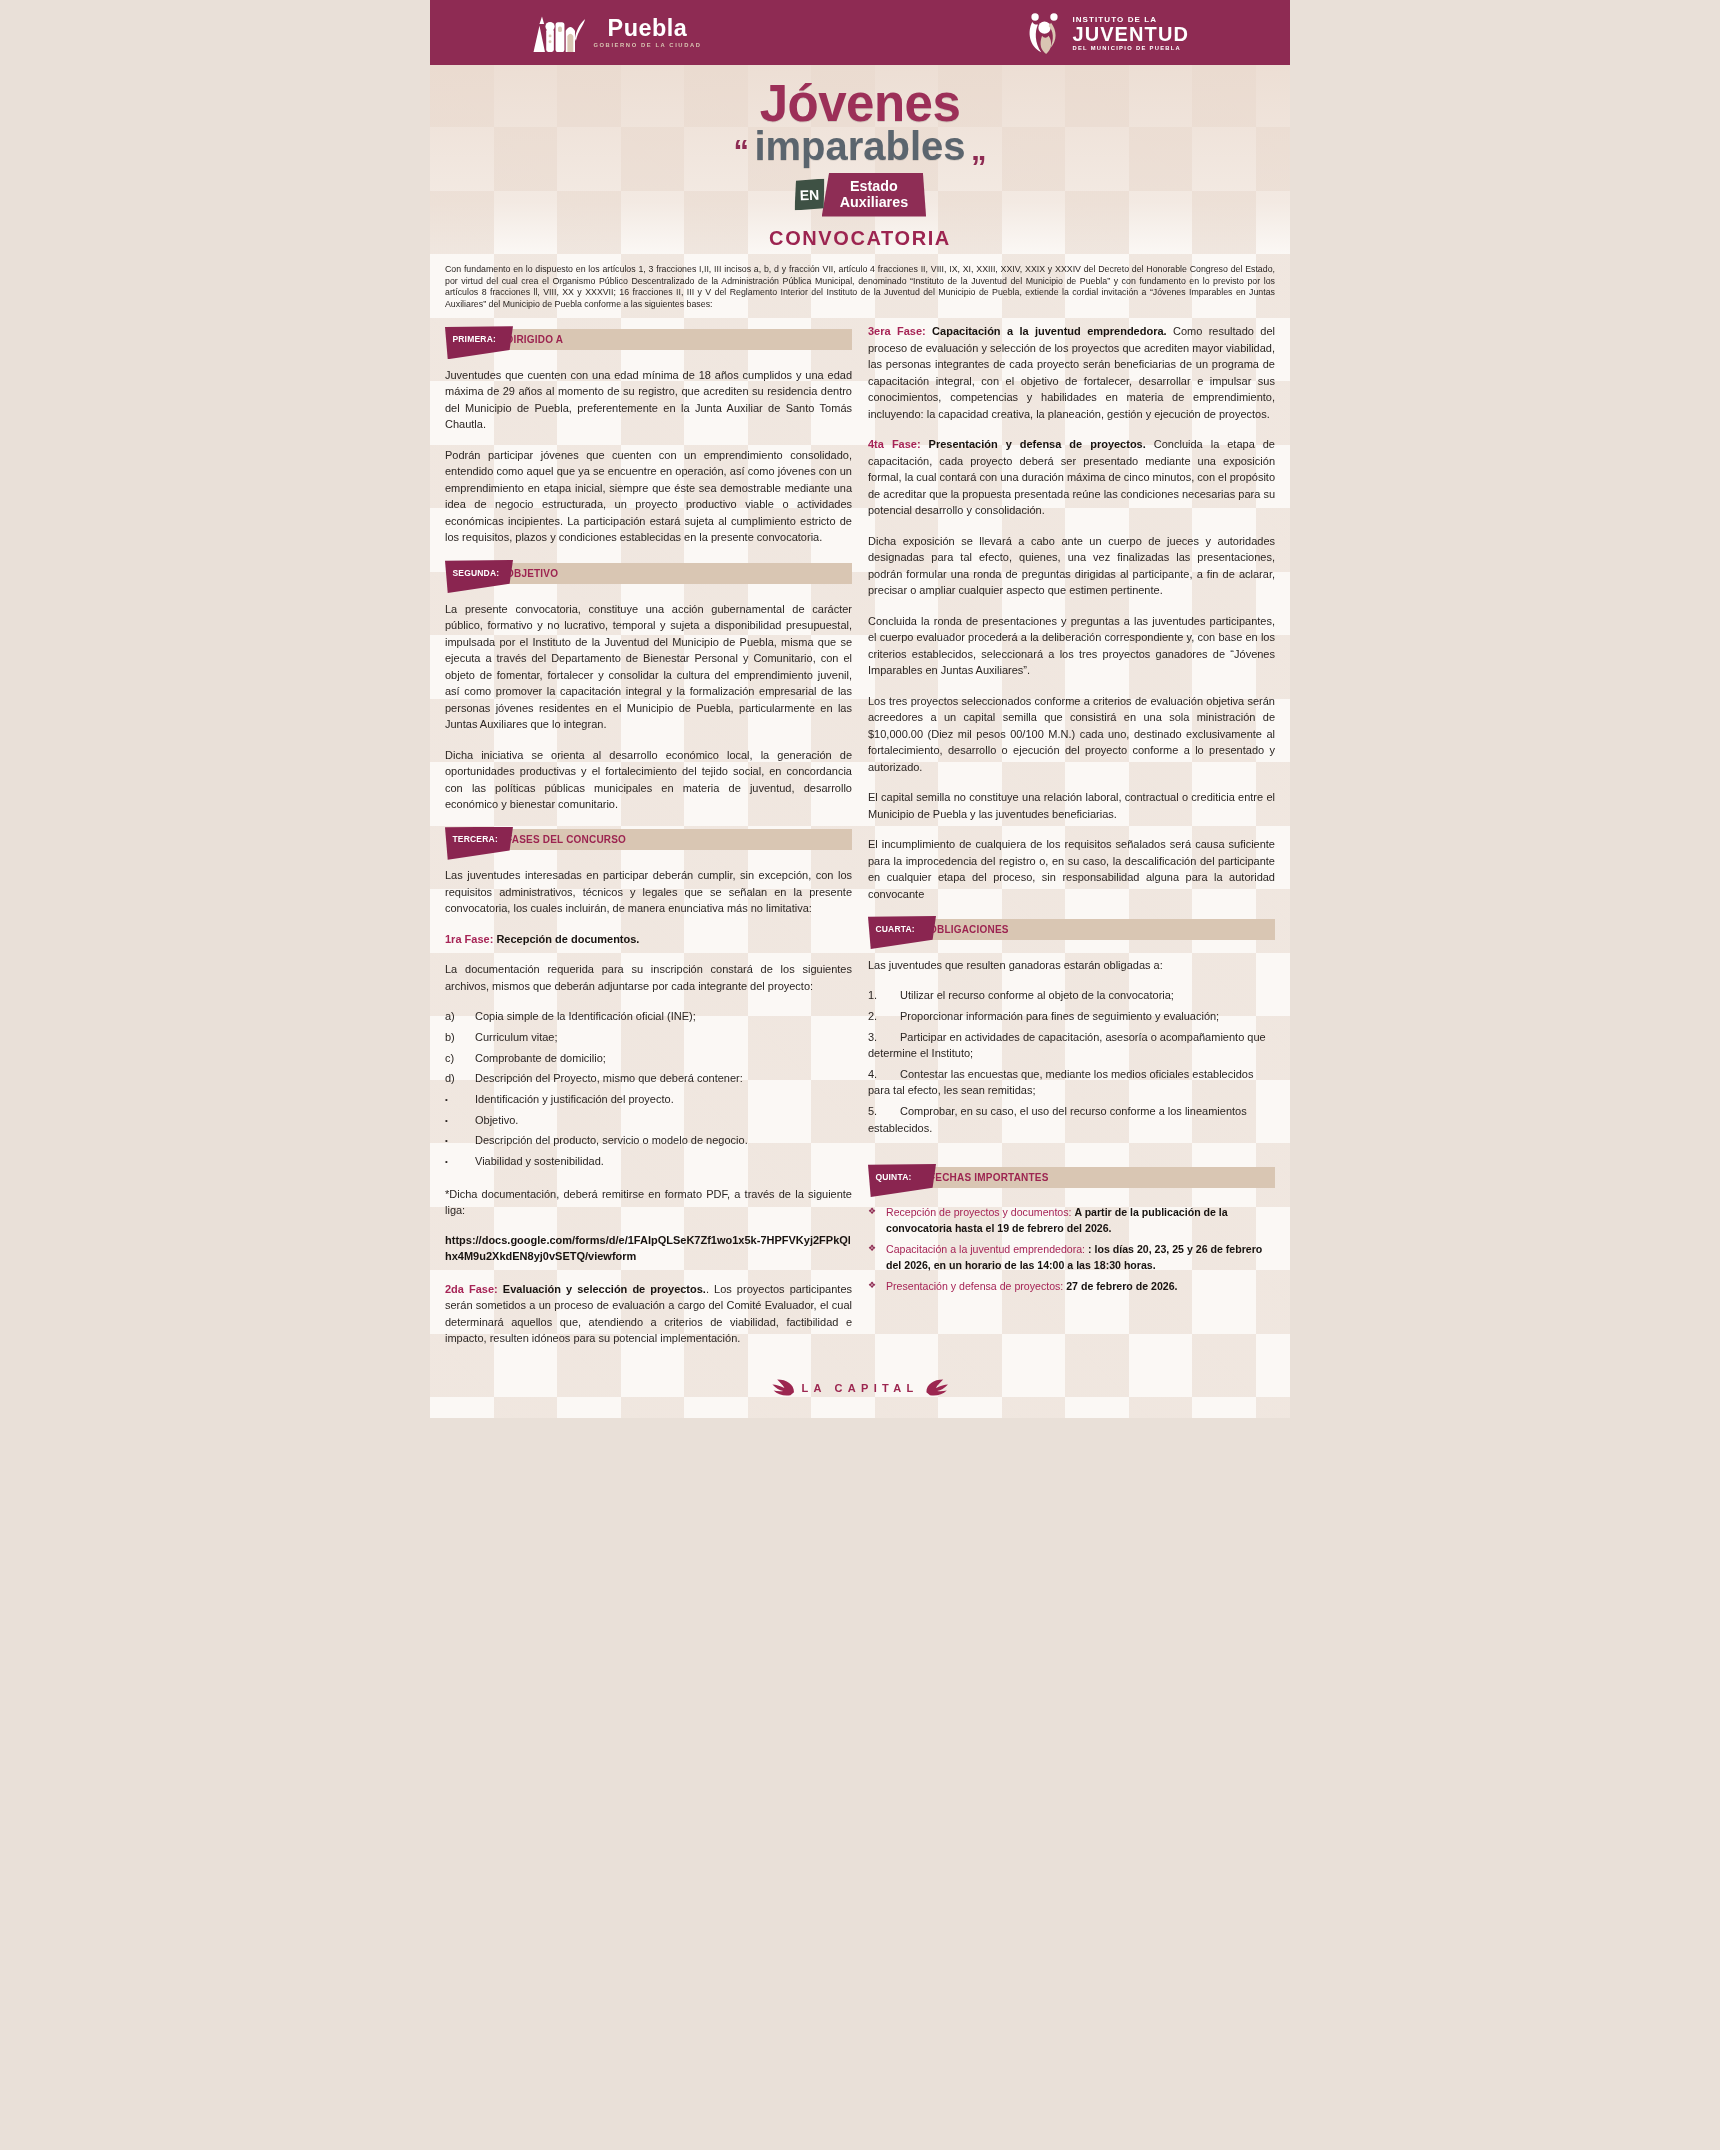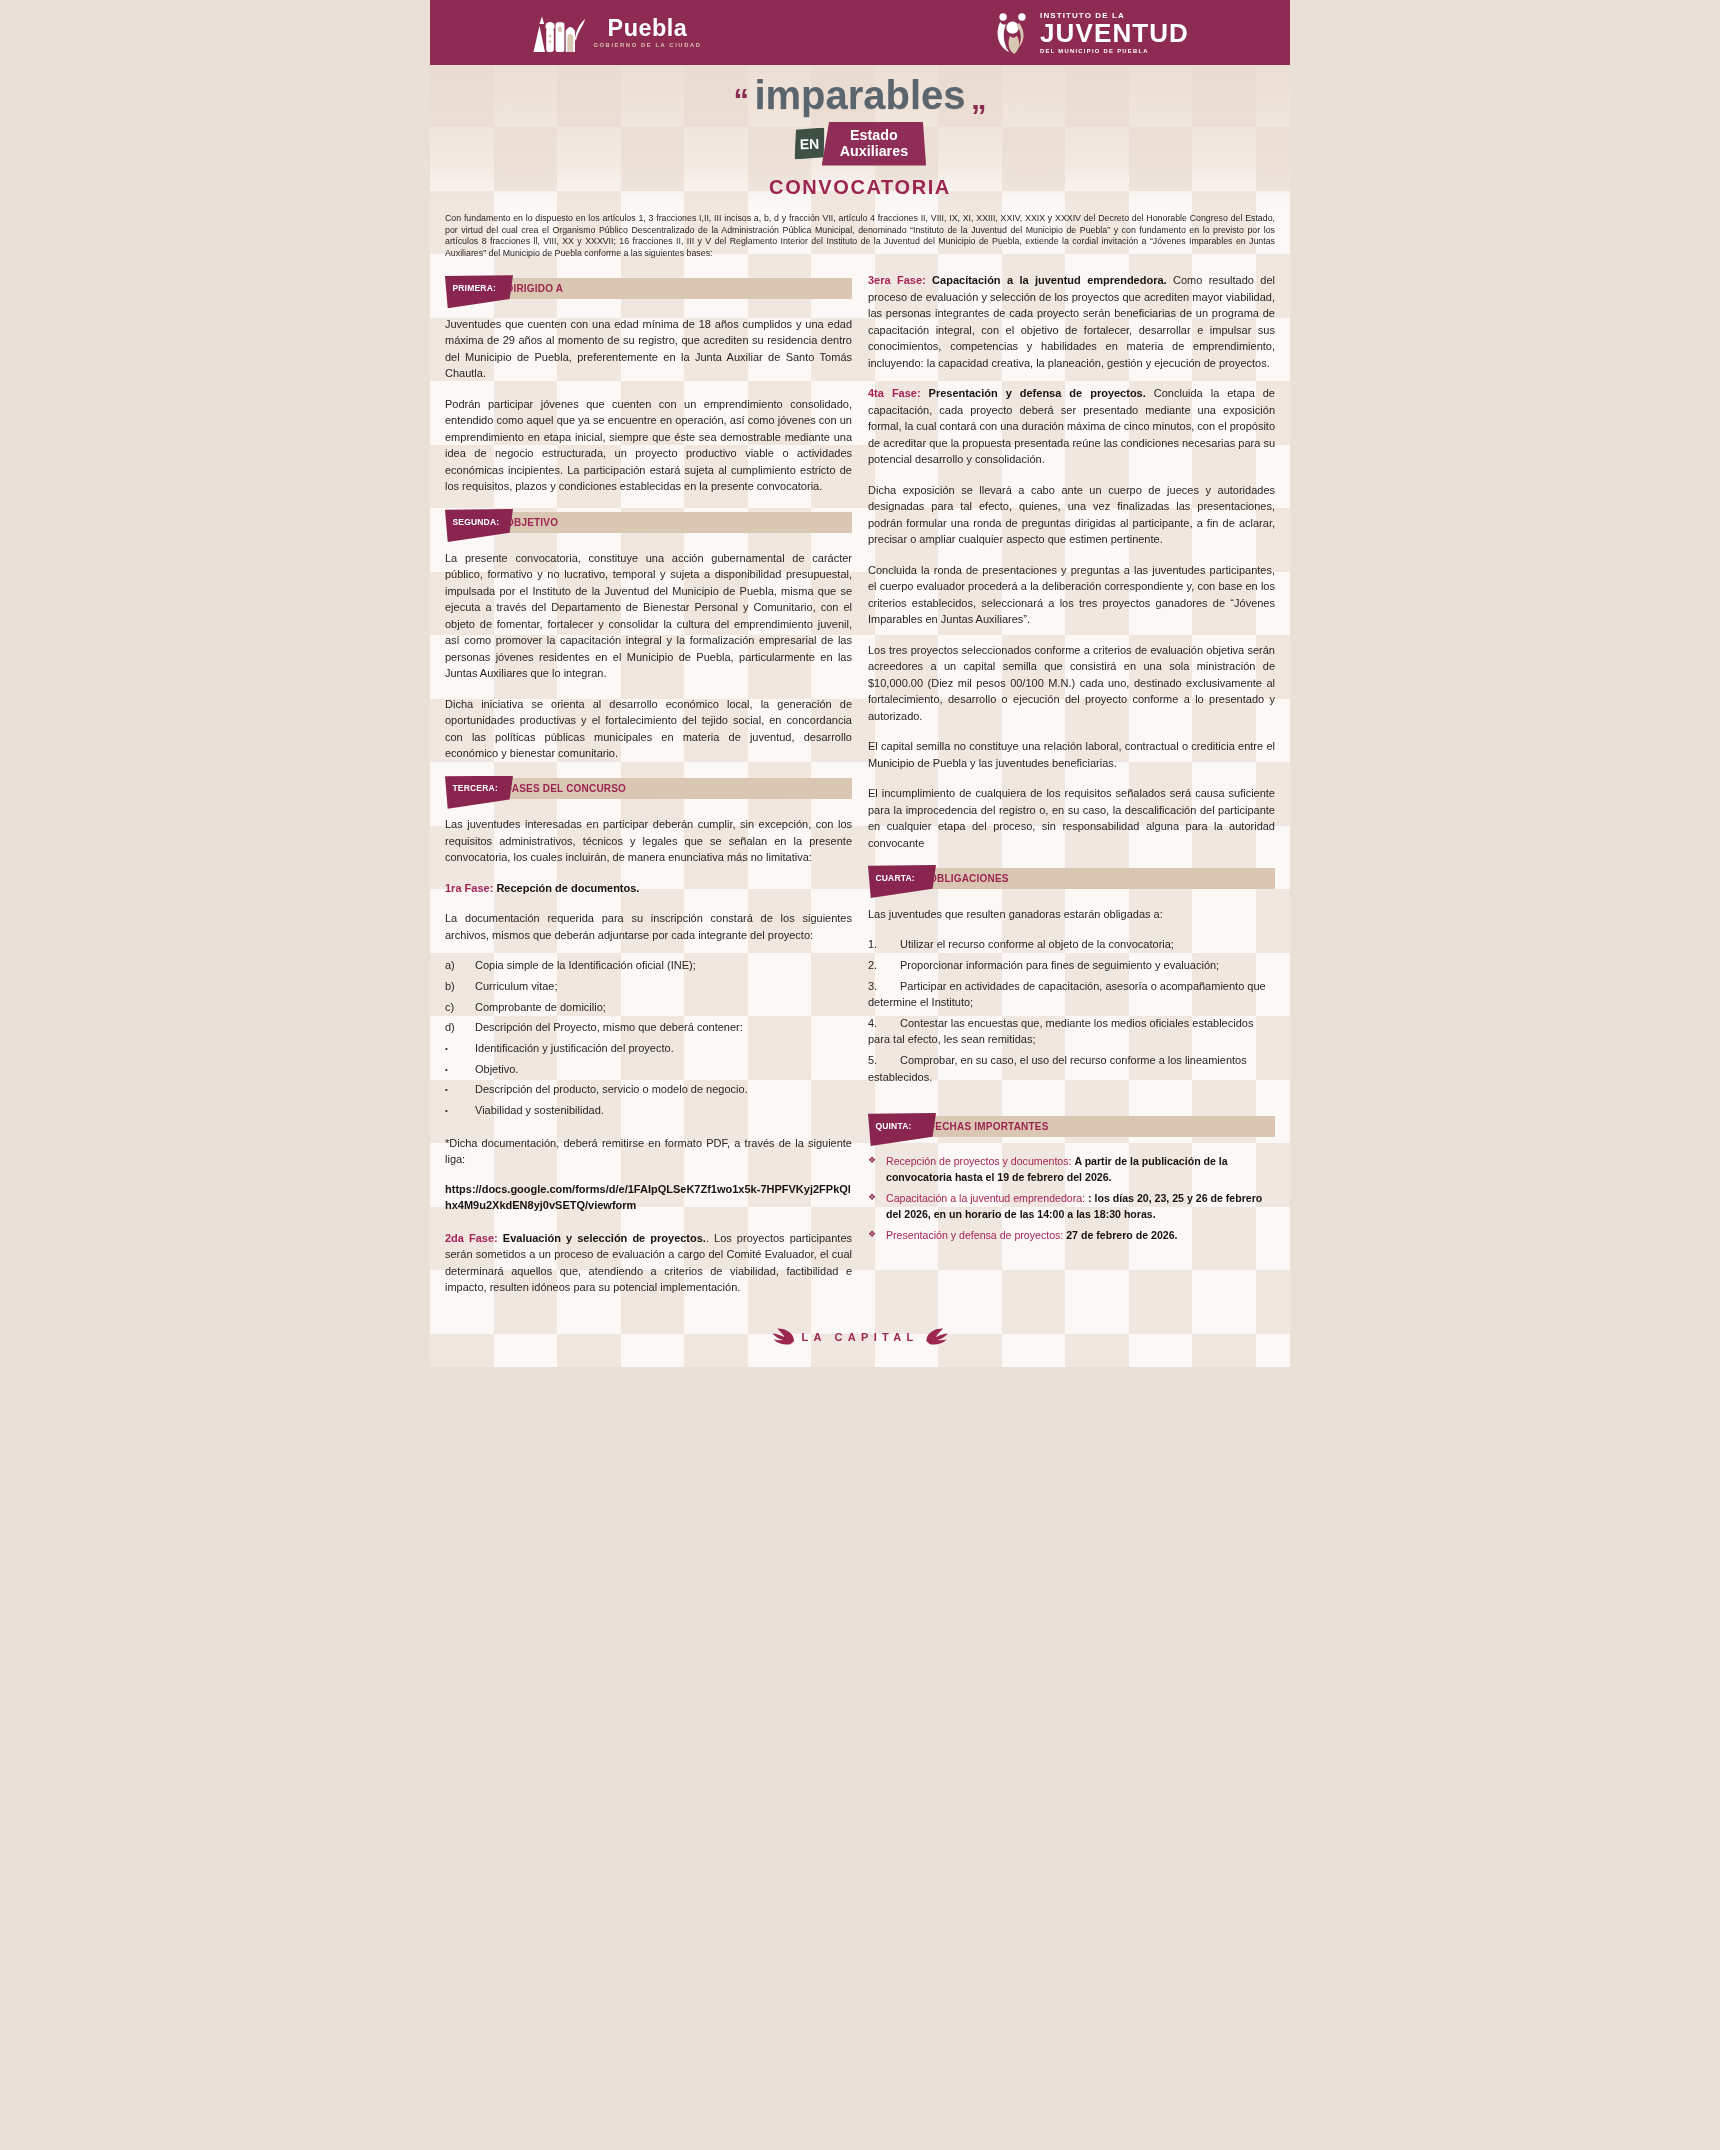--- a/index.html
+++ b/index.html
@@ -22,21 +22,21 @@
     height:65px; background:#8e2b53;
     display:flex; align-items:center; justify-content:space-between;
     padding:0 101px;
   }
   .logo{ display:flex; align-items:center; gap:7.4px; }
   .puebla-text{ display:flex; flex-direction:column; align-items:center;justify-content:flex-end; }
   .puebla-name{ color:#ffffff; font-size:23.4px; font-weight:bold; letter-spacing:0.5px; line-height:1; }
   .puebla-sub{ color:#d9c5b2; font-size:5.8px; font-weight:bold; letter-spacing:1.6px; margin-top:2.1px; }
   .juv-text{ display:flex; flex-direction:column; }
   .juv-line1{ color:#ffffff; font-size:8px; font-weight:bold; letter-spacing:1.1px; }
-  .juv-line2{ color:#ffffff; font-size:26px; font-weight:bold; letter-spacing:1.1px; line-height:1.05; }
+  .juv-line2{ color:#ffffff; font-size:20px; font-weight:bold; letter-spacing:1.1px; line-height:1.05; }
   .juv-line3{ color:#ffffff; font-size:5.8px; font-weight:bold; letter-spacing:1.3px; }
 
   
   .title-block{
     text-align:center; padding:12.7px 0 5.3px;
     background:linear-gradient(180deg, rgba(233,216,204,.8) 0%, rgba(233,216,204,.45) 72%, rgba(233,216,204,0) 100%);
   }
   .t-jovenes{
     color:#9c2f58; font-size:51px; font-weight:bold; letter-spacing:-0.5px; line-height:1.0;
     text-shadow:0 1.1px 0 rgba(0,0,0,.12);
@@ -163,20 +163,21 @@
       </svg>
       <div class="juv-text">
         <div class="juv-line1">INSTITUTO DE LA</div>
         <div class="juv-line2">JUVENTUD</div>
         <div class="juv-line3">DEL MUNICIPIO DE PUEBLA</div>
       </div>
     </div>
   </header>
 
   <section class="title-block">
+    <h1 class="t-jovenes">Jóvenes</h1>
     <div class="t-imp-row">
       <span class="qmark left">“</span>
       <span class="t-imparables">imparables</span>
       <span class="qmark right">“</span>
     </div>
     <div class="badge-row">
       <div class="en-badge">EN</div>
       <div class="juntas-badge">
         <div>Estado</div>
         <div>Auxiliares</div>

